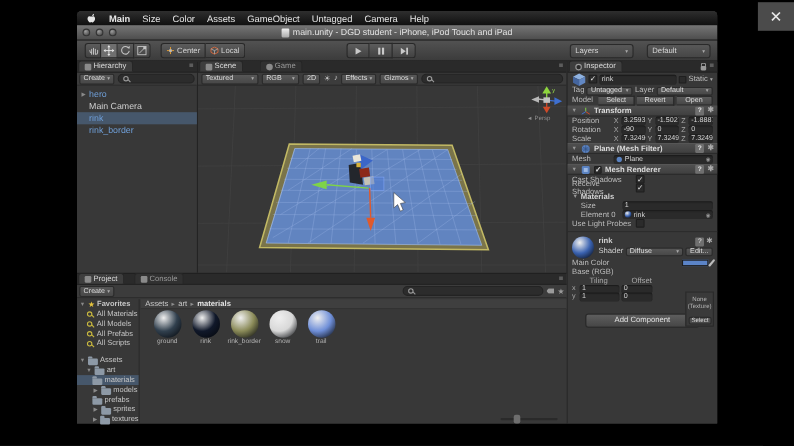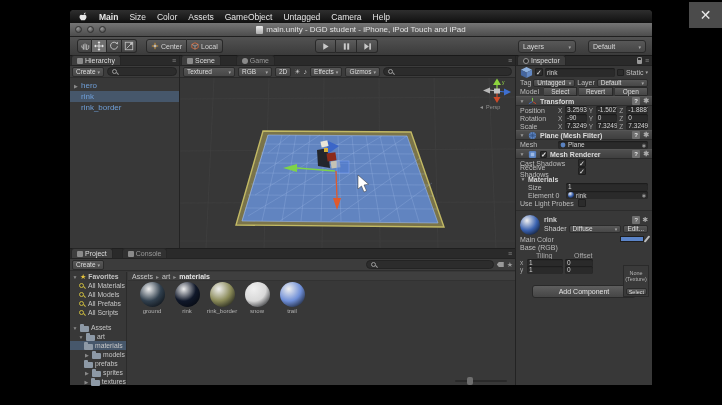--- a/index.html
+++ b/index.html
@@ -275,20 +275,24 @@
             <span class="arr">▾</span>
         </span>
         <span class="search" style="flex:1">
           <span class="mag"></span>
         </span>
       </div>
       <div style="height:2px"></div>
       <div class="hrow prefab">
         <span class="exp">▶</span>
         <span>hero</span>
+      </div>
+      <div class="hrow">
+        <span class="exp"></span>
+          <span>Main Camera</span>
       </div>
       <div class="hrow prefab sel">
         <span class="exp"></span>
           <span>rink</span>
       </div>
       <div class="hrow prefab">
         <span class="exp"></span>
           <span>rink_border</span>
       </div>
     </div>

